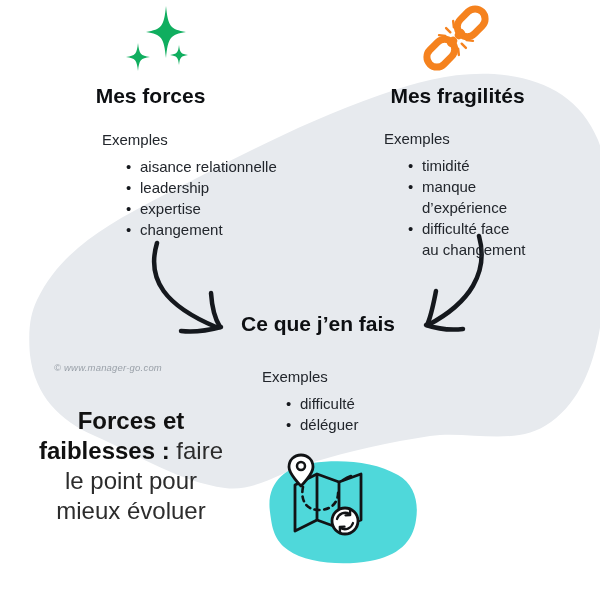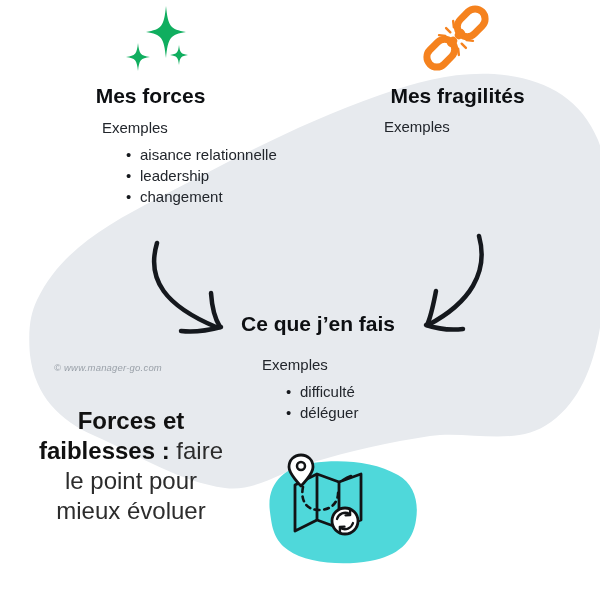--- a/index.html
+++ b/index.html
@@ -24,21 +24,21 @@
   .heading{
     font-weight:700;font-size:21px;line-height:23px;color:#0d0f12;
     text-align:center;white-space:nowrap;z-index:3;
   }
   #strengths-title{left:58px;top:84px;width:185px;}
   #weaknesses-title{left:375px;top:84px;width:165px;}
   #outcome-title{left:222px;top:312px;width:192px;}
 
   
   .examples{z-index:3;font-size:15px;color:#22262c;}
-  .examples .label{margin:0 0 5px 0;}
+  .examples .label{margin:12px 0 5px 0;}
   .examples ul{list-style:none;margin:8px;padding:0 0 0 16px;}
   .examples li{position:relative;padding-left:14px;line-height:21px;}
   .examples li::before{content:"•";position:absolute;left:0;top:0;color:#15181d;}
   #strengths-examples{left:102px;top:119px;width:185px;}
   #weaknesses-examples{left:384px;top:118px;width:152px;}
   #outcome-examples{left:262px;top:356px;width:150px;}
 
   
   #arrows{left:0;top:0;width:600px;height:600px;z-index:2;pointer-events:none;}
 
@@ -108,26 +108,32 @@
 
 <div id="strengths-title" class="abs heading">Mes forces</div>
 <div id="weaknesses-title" class="abs heading">Mes fragilités</div>
 <div id="outcome-title" class="abs heading">Ce que j’en fais</div>
 
 <div id="strengths-examples" class="abs examples">
   <p class="label">Exemples</p>
   <ul>
     <li><span>aisance relationnelle</span></li>
     <li><span>leadership</span></li>
+    <li><span>expertise</span></li>
     <li><span>changement</span></li>
   </ul>
 </div>
 
 <div id="weaknesses-examples" class="abs examples">
   <p class="label">Exemples</p>
+  <ul>
+    <li><span>timidité</span></li>
+    <li><span>manque d’expérience</span></li>
+    <li><span>difficulté face au changement</span></li>
+  </ul>
 </div>
 
 <div id="outcome-examples" class="abs examples">
   <p class="label">Exemples</p>
   <ul>
     <li><span>difficulté</span></li>
     <li><span>déléguer</span></li>
   </ul>
 </div>
 

